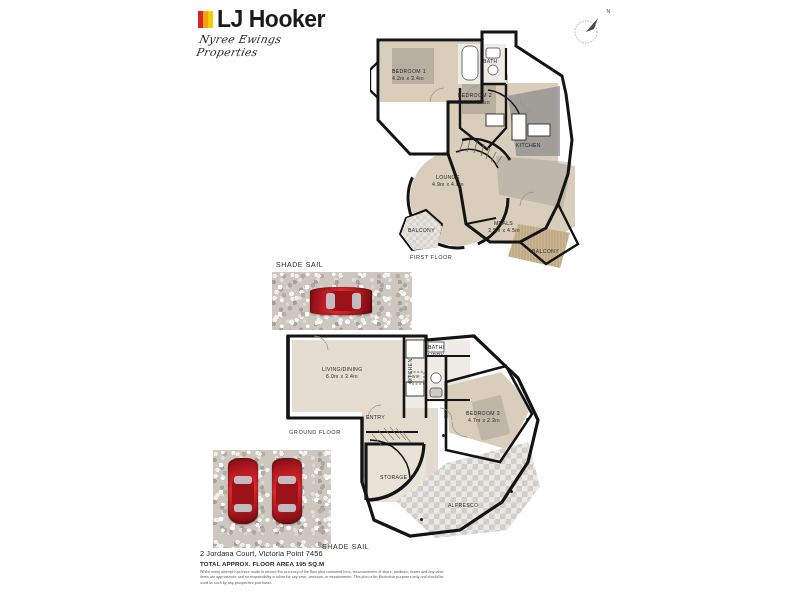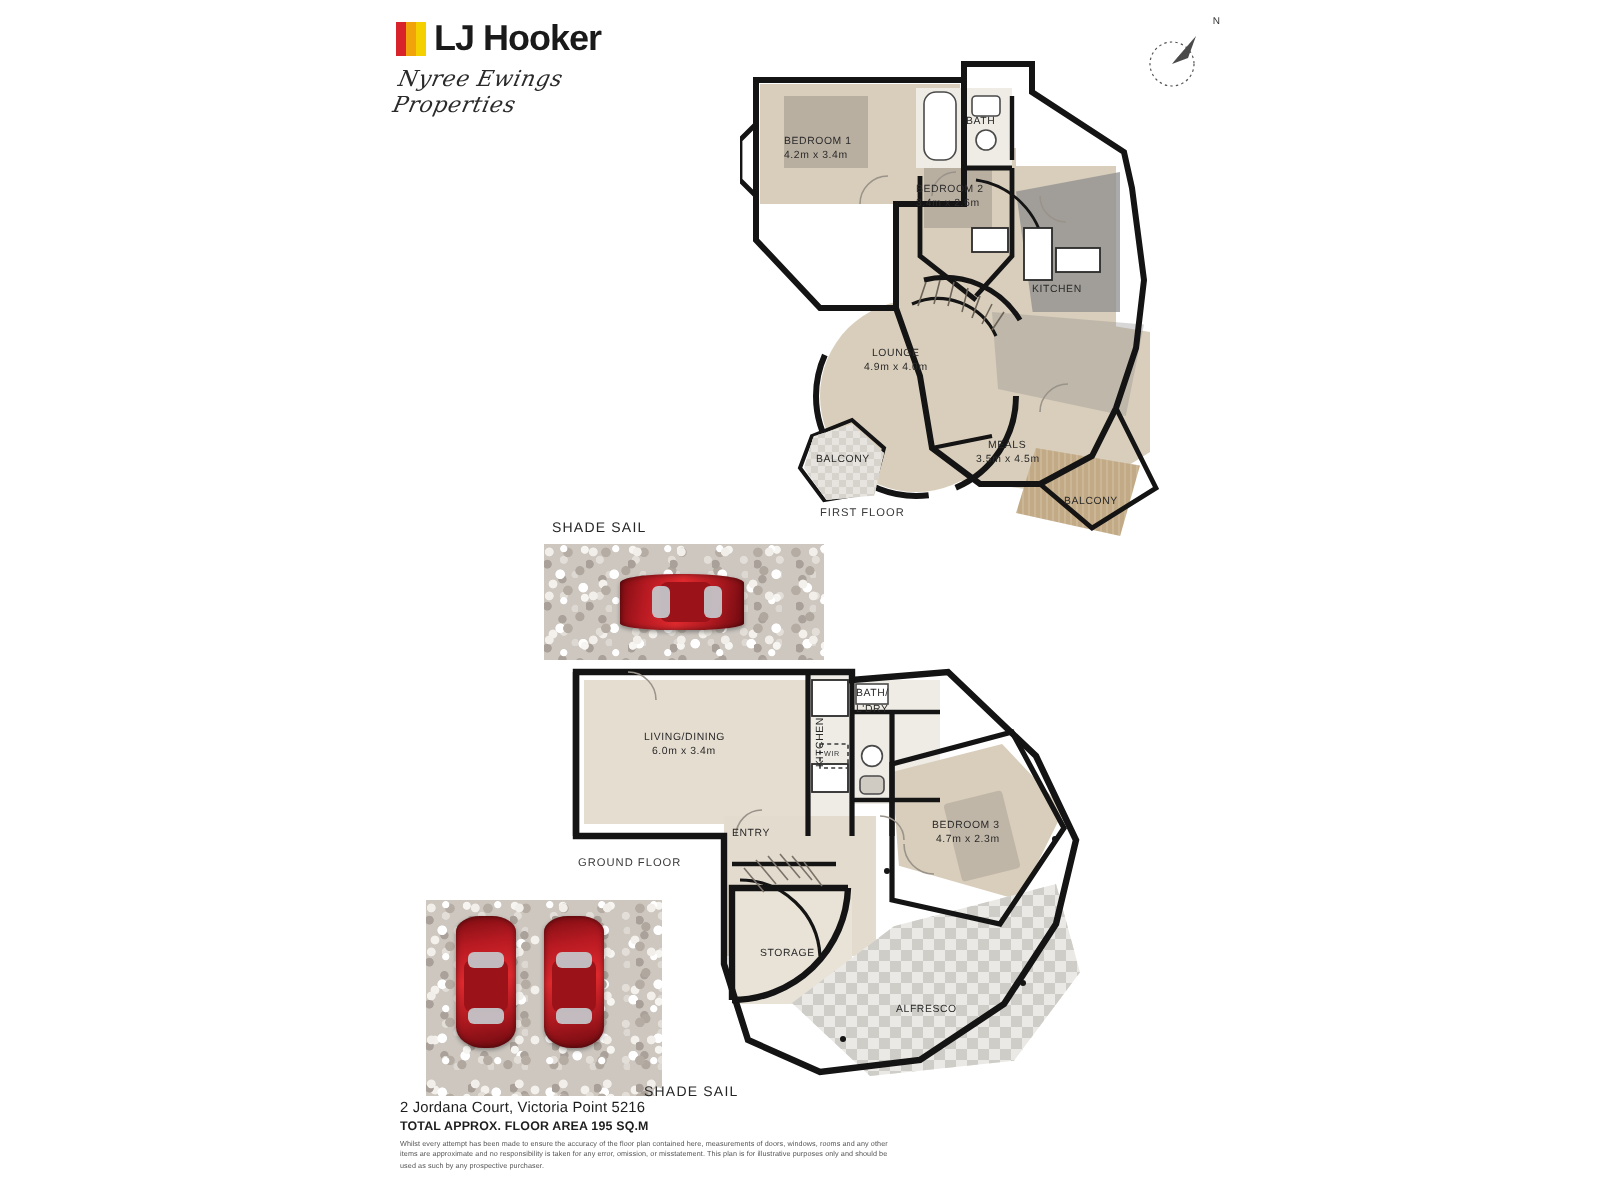--- a/index.html
+++ b/index.html
@@ -13,21 +13,21 @@
   #page { position: relative; width: 800px; height: 600px; background:#fff; }
 
   
   #logo-block { position:absolute; left:198px; top:8px; width:140px; height:44px; }
   #logo-row { display:flex; align-items:center; height:22px; }
   .logo-bars { display:flex; height:17px; margin-right:4px; }
   .logo-bars i { display:block; width:5px; height:17px; }
   .bar-red { background:#d8232a; }
   .bar-org { background:#f0a30a; }
   .bar-ylw { background:#f5d000; }
-  #logo-text { font-family:"Liberation Sans", sans-serif; font-weight:bold; font-size:18px;
+  #logo-text { font-family:"Liberation Sans", sans-serif; font-weight:bold; font-size:23px;
                letter-spacing:-0.5px; color:#1a1a1a; line-height:21px; }
   #logo-sub { font-family:"DejaVu Serif", serif; font-style:italic; font-size:11px;
               color:#2b2b2b; margin-top:3px; letter-spacing:0.3px;
               transform: skewX(-12deg); transform-origin: left center; }
 
   
   #compass { position:absolute; left:572px; top:10px; width:36px; height:40px; }
   #compass .nlabel { position:absolute; right:-2px; top:-2px; font-size:5px; color:#333; }
 
   
@@ -316,18 +316,18 @@
   <div class="car" style="left:272px; top:458px; width:30px; height:66px; border-radius:40% 40% 46% 46% / 12% 12% 16% 16%;
        background: linear-gradient(170deg,#7d0d12 0%,#b81a22 22%,#e02a2f 48%,#b01a20 74%,#6e0a10 100%);">
     <div class="roof" style="left:4px; top:22px; width:22px; height:26px;"></div>
     <div class="glass" style="left:6px; top:18px; width:18px; height:8px;"></div>
     <div class="glass" style="left:6px; top:46px; width:18px; height:8px;"></div>
   </div>
 
   <span class="lbl" style="left:322px; top:543px; font-size:7px; letter-spacing:.6px; color:#262626;">SHADE SAIL</span>
 
   <div id="footer">
-    <div id="addr">2 Jordana Court, Victoria Point 5216</div>
+    <div id="addr">2 Jordana Court, Victoria Point 7456</div>
     <div id="area">TOTAL APPROX. FLOOR AREA 195 SQ.M</div>
     <div id="disc">Whilst every attempt has been made to ensure the accuracy of the floor plan contained here, measurements of doors, windows, rooms and any other items are approximate and no responsibility is taken for any error, omission, or misstatement. This plan is for illustrative purposes only and should be used as such by any prospective purchaser.</div>
   </div>
 
 </div>
 
 </body></html>

